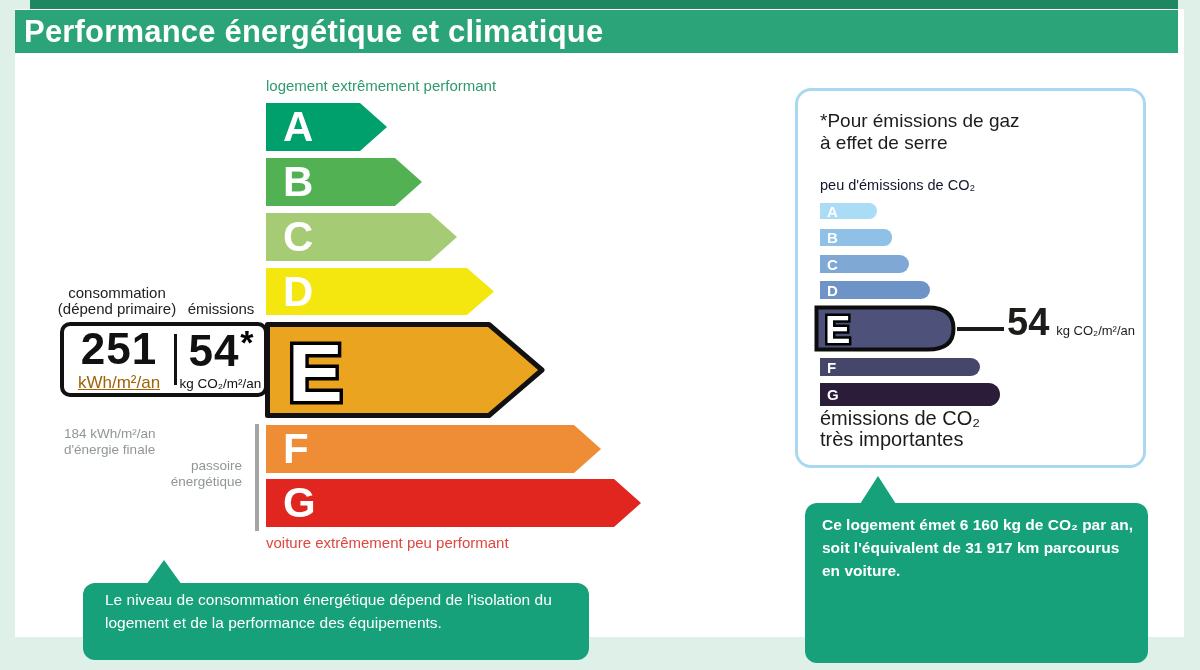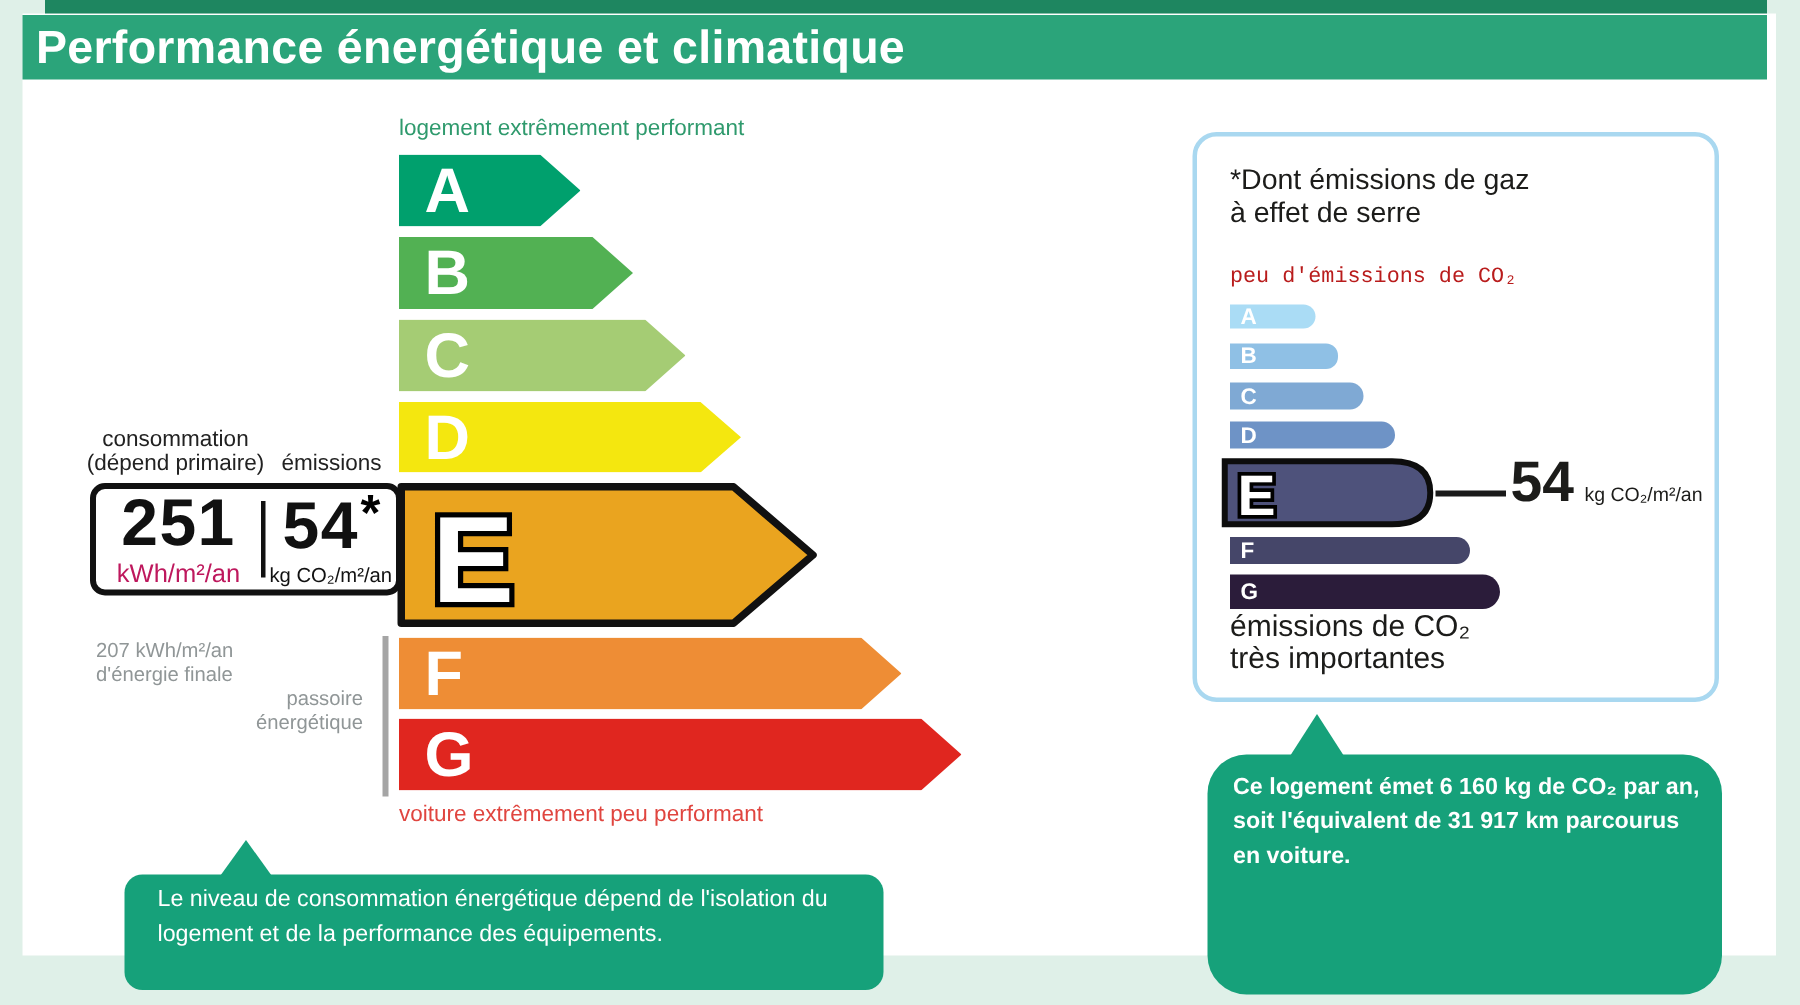--- a/index.html
+++ b/index.html
@@ -29,21 +29,21 @@
     position:absolute; left:60px; top:322px; width:208px; height:75px; z-index:2;
     background:#ffffff; border:4px solid #111111; border-radius:10px;
     display:flex; align-items:stretch;
   }
   .ebox .cell { display:flex; flex-direction:column; align-items:center; justify-content:center; }
   .ebox .cell.left { width:110px; }
   .ebox .cell.right { flex:1; }
   .ebox .divider { width:3px; background:#111111; margin:8px 0; }
   .big-num { font-size:44px; font-weight:bold; color:#111111; line-height:44px; letter-spacing:1px; }
   .star { font-size:34px; font-weight:bold; position:relative; top:-12px; left:1px; }
-  .unit-lg { font-size:17px; color:#be185d; margin-top:2px; }
+  .unit-lg { font-size:17px; color:#a16207; margin-top:2px;text-decoration:underline; }
   .unit-sm { font-size:13.5px; color:#111111; margin-top:2px; }
   .head-label { position:absolute; z-index:1; font-size:15px; color:#222222; line-height:16px; text-align:center; }
   .gray-note { position:absolute; z-index:1; font-size:13.5px; line-height:16px; }
   .gray-vbar { position:absolute; left:255px; top:424px; width:4px; height:107px; background:#a5a5a5; z-index:1; }
 
   
   .co2-panel {
     position:absolute; left:795px; top:88px; width:351px; height:380px; z-index:1;
     background:#ffffff; border:3px solid #a9d8f0; border-radius:16px;
   }
@@ -61,21 +61,21 @@
   .co2-high { position:absolute; left:22px; top:317px; font-size:20px; line-height:21px; font-weight:500; }
 
   
   .tooltip { position:absolute; z-index:3; border-radius:12px; color:#ffffff; font-size:15.5px; }
   .tooltip p { line-height:23px; }
   .tooltip-tri {
     position:absolute; z-index:3; width:0; height:0;
     border-left:18px solid transparent; border-right:18px solid transparent;
   }
   .tt-left  { left:83px; top:583px; width:506px; height:77px; padding:5px 14px 5px 22px; }
-  .tt-right { left:805px; top:503px; width:343px; height:160px; padding:10px 14px 10px 17px;border-radius:26px; }
+  .tt-right { left:805px; top:503px; width:343px; height:160px; padding:10px 14px 10px 17px; }
 </style>
 </head>
 <body>
 
 <div class="page">
 
   <div class="strip" style="left: 0px; top: 0px; width: 15px; height: 670px; background: rgb(223, 240, 232);"></div>
   <div class="strip" style="left: 1184px; top: 0px; width: 16px; height: 670px; background: rgb(223, 240, 232);"></div>
   <div class="strip" style="left: 0px; top: 637px; width: 1200px; height: 33px; background: rgb(223, 240, 232);"></div>
   <div class="strip" style="left: 0px; top: 0px; width: 1200px; height: 9px; background: rgb(223, 240, 232);"></div>
@@ -126,35 +126,35 @@
     </div>
   </div>
 
   <div class="head-label" style="left:47px;top:285px;width:140px;">
     <div>consommation</div>
     <div>(dépend primaire)</div>
   </div>
   <div class="head-label" style="left:186px;top:301px;width:70px;">émissions</div>
 
   <div class="gray-note" style="left: 64px; top: 426px; color: rgb(144, 150, 151);">
-    <div>207 kWh/m²/an</div>
+    <div>184 kWh/m²/an</div>
     <div>d'énergie finale</div>
   </div>
   <div class="gray-note" style="left: 130px; top: 458px; width: 112px; text-align: right; color: rgb(144, 150, 151);">
     <div>passoire</div>
     <div>énergétique</div>
   </div>
   <div class="gray-vbar"></div>
 
   <div class="co2-panel" style="border-color: rgb(169, 216, 240);">
     <div class="co2-heading" style="color: rgb(28, 28, 26);">
-      <div>*Dont émissions de gaz</div>
+      <div>*Pour émissions de gaz</div>
       <div>à effet de serre</div>
     </div>
-    <div class="co2-low" style="color: #b91c1c; font-family: Liberation Mono, monospace;">peu d'émissions de CO₂</div>
+    <div class="co2-low" style="color: #0f172a;">peu d'émissions de CO₂</div>
 
     <div class="co2-bar" style="top: 112px; height: 16px; border-radius: 0px 8px 8px 0px; width: 57px; background: rgb(170, 220, 245);">
       <span>A</span>
     </div>
     <div class="co2-bar" style="top: 138px; height: 17px; border-radius: 0px 8px 8px 0px; width: 72px; background: rgb(143, 192, 229);">
       <span>B</span>
     </div>
     <div class="co2-bar" style="top: 164px; height: 18px; border-radius: 0px 9px 9px 0px; width: 89px; background: rgb(127, 169, 212);">
       <span>C</span>
     </div>

